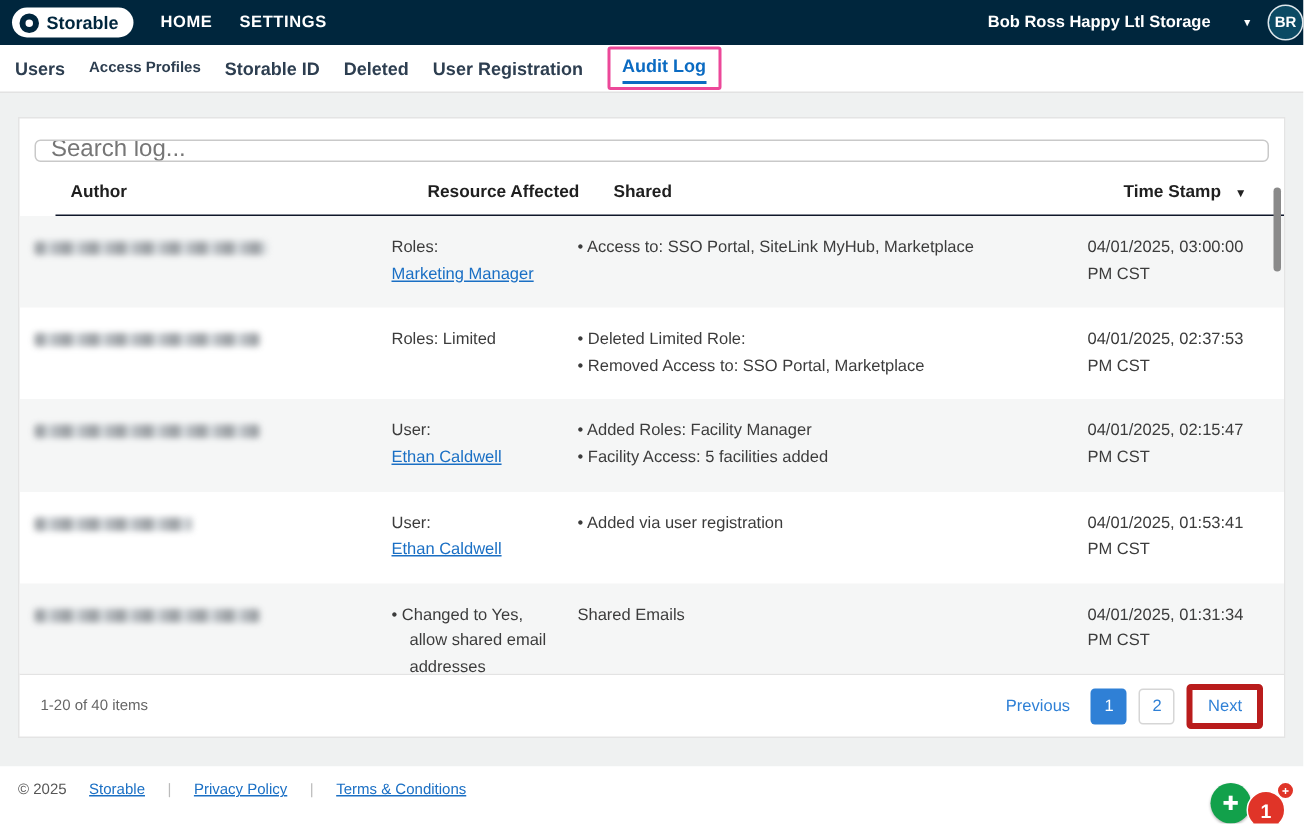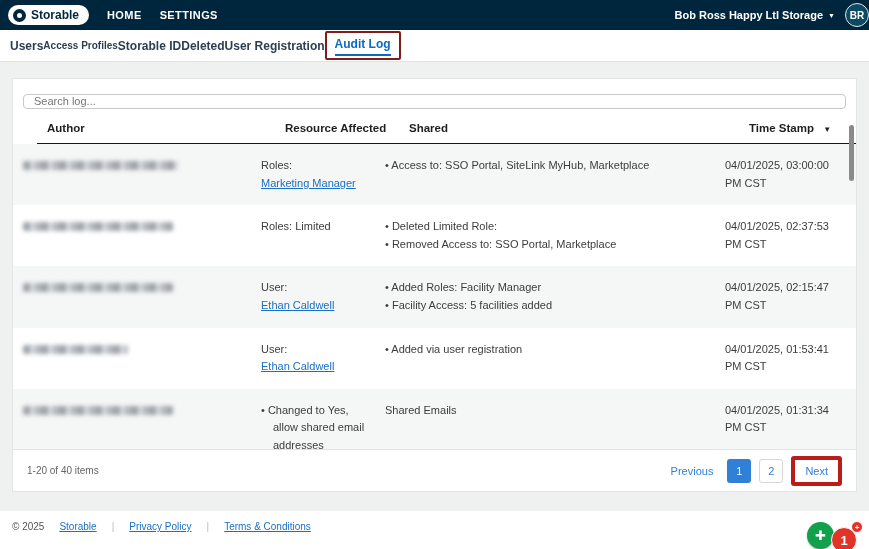--- a/index.html
+++ b/index.html
@@ -10,39 +10,39 @@
     display:flex; flex-direction:column;
   }
 
   
   .navbar { flex:0 0 30px; background:#00263d; display:flex; align-items:center; padding:0 4px 0 8px; }
   .brand-pill { background:#fff; border-radius:12px; height:20px; display:flex; align-items:center; gap:5px; padding:0 10px 0 5px; cursor:pointer; }
   .brand-mark { width:13px; height:13px; border-radius:50%; border:4px solid #00263d; }
   .brand-text { color:#00263d; font-weight:bold; font-size:12px; }
   .nav-item { color:#fff; font-size:11px; font-weight:bold; letter-spacing:.4px; margin-left:18px; cursor:pointer; }
   .nav-spacer { flex:1; }
-  .account { color:#fff; font-size:11px; font-weight:bold; display:flex; align-items:center; gap:5px; cursor:pointer; }
+  .account { color:#fff; font-size:11px; font-weight:bold; display:flex; align-items:center; gap:21px; cursor:pointer; }
   .caret { font-size:7px; line-height:1; }
   .avatar { width:24px; height:24px; border-radius:50%; background:#0c4a64; border:1.5px solid #dfe7ec;
             color:#fff; font-size:10px; font-weight:bold; display:flex; align-items:center; justify-content:center;
             margin-left:10px; margin-right:-4px; cursor:pointer; }
 
   
-  .tabbar { flex:0 0 32px; background:#fff; border-bottom:1px solid #e2e2e2; display:flex; align-items:center; padding:0 10px; }
+  .tabbar { flex:0 0 32px; background:#fff; border-bottom:1px solid #e2e2e2; display:flex; align-items:center; padding:0 10px; gap:16px; }
   .tab { font-size:12px; font-weight:bold; color:#2d3e50; cursor:pointer; white-space:nowrap; }
   .tab.small { font-size:10px; }
-  .tab.active { color:#0b6bc2; position:relative; border:2px solid #7f1d1d; border-radius:2px; padding:4px 8px 7px; margin:-2px 0; }
+  .tab.active { color:#0b6bc2; position:relative; border:2px solid #ec4899; border-radius:2px; padding:4px 8px 7px; margin:-2px 0; }
   .tab.active::after { content:""; position:absolute; left:8px; right:8px; bottom:2px; height:2.5px; background:#0b6bc2; }
 
   
   .main { flex:1; background:#eff1f1; padding:16px 12px 0; position:relative; }
   .card { background:#fff; border:1px solid #e4e4e4; height:414px; display:flex; flex-direction:column; position:relative; }
 
   .search-wrap { padding:12px 10px 8px; }
-  .search-input { width:100%; height:15px; border:1px solid #c9c9c9; border-radius:4px; padding:0 10px; font-size:11px; color:#333; outline:none; font-family:"Liberation Sans",sans-serif; }
+  .search-input { width:100%; height:15px; border:1px solid #c9c9c9; border-radius:4px; padding:0 10px; font-size:16px; color:#333; outline:none; font-family:"Liberation Sans",sans-serif; }
   .search-input::placeholder { color:#767676; }
 
   .thead { display:grid; grid-template-columns:238px 124px 340px 1fr; border-bottom:1px solid #0f172a;margin-left:24px; }
   .th { font-size:11.5px; font-weight:bold; color:#1f1f1f; padding:5px 10px 9px; }
   .sort-icon { font-size:8px; margin-left:6px; color:#222; }
 
   .rows-viewport { flex:1; overflow:hidden; position:relative; }
   .row { display:grid; grid-template-columns:238px 124px 340px 1fr; padding:13px 0; font-size:11px; color:#3c3c3c; }
   .row:nth-child(odd) { background:#f5f6f6; }
   .cell { padding:0 10px; line-height:1.6; }

